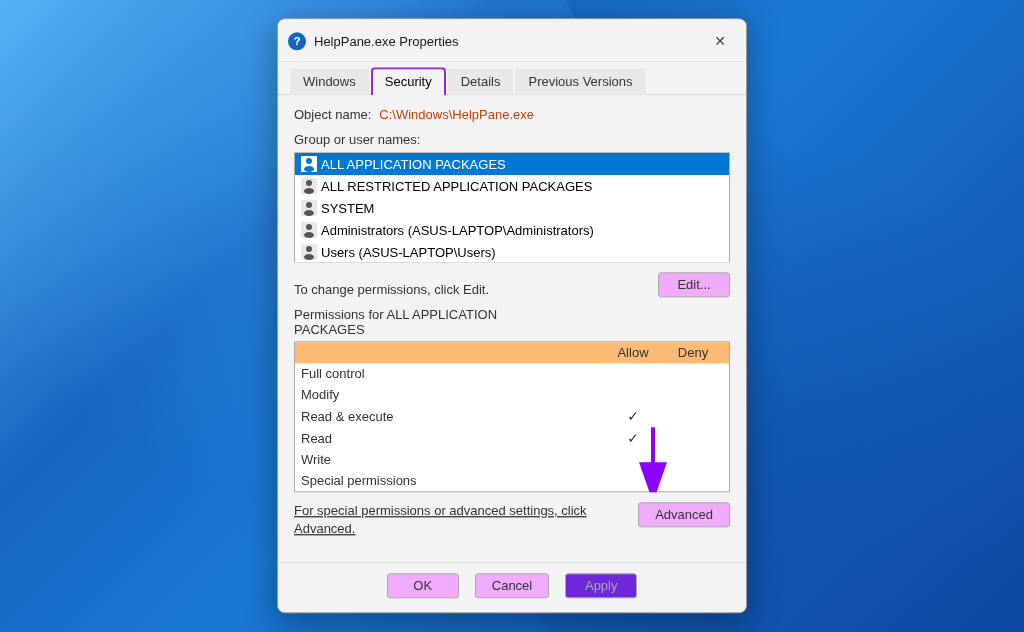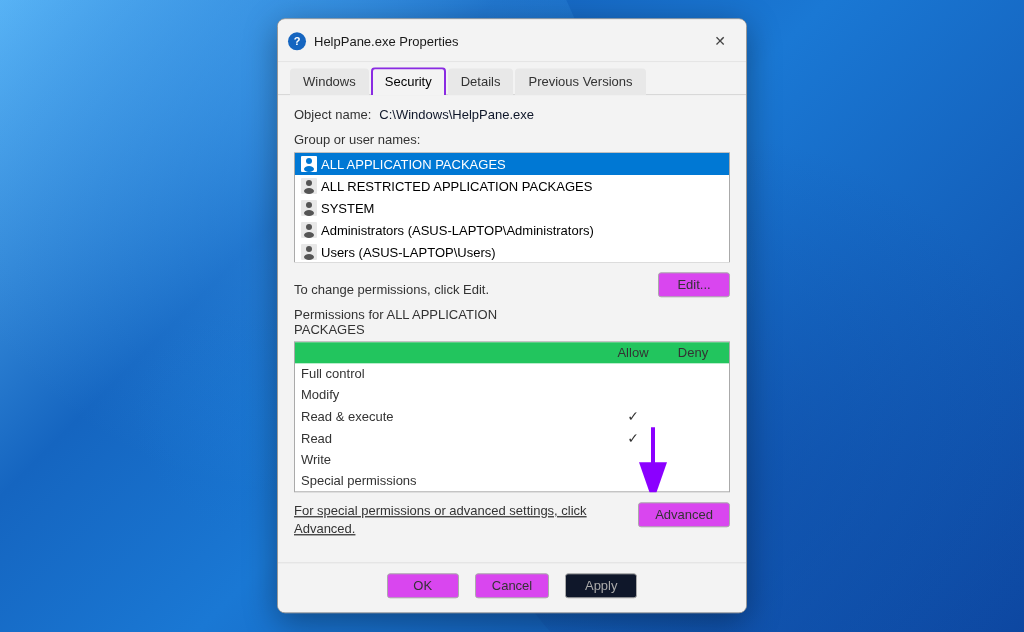--- a/index.html
+++ b/index.html
@@ -158,21 +158,21 @@
 
     .field-label {
       font-size: 13px;
       color: #333;
       margin-right: 8px;
       white-space: nowrap;
     }
 
     .field-value {
       font-size: 13px;
-      color: #0f172a;
+      color: #c2410c;
     }
 
     .section-label {
       font-size: 13px;
       color: #333;
       margin-bottom: 5px;
     }
 
     
     .users-list {
@@ -237,21 +237,21 @@
     }
 
     .perm-table-container {
       border: 1px solid #aaa;
       background: white;
       margin-bottom: 10px;
     }
 
     .perm-header {
       display: flex;
-      background: #22c55e;
+      background: #fdba74;
       padding: 3px 6px;
       font-size: 13px;
       color: #333;
     }
 
     .perm-name-col { flex: 1; }
     .perm-allow-col { width: 60px; text-align: center; }
     .perm-deny-col { width: 60px; text-align: center; }
 
     .perm-row {
@@ -284,32 +284,32 @@
       flex: 1;
       margin-right: 10px;
       line-height: 1.4;
     }
 
     
     .btn {
       padding: 4px 16px;
       font-size: 13px;
       border: 1px solid #aaa;
-      background: #d946ef;
+      background: #f0abfc;
       cursor: pointer;
       border-radius: 3px;
       color: #333;
       min-width: 72px;
       text-align: center;
     }
 
     .btn:disabled, .btn.disabled {
       color: #aaa;
       cursor: default;
-      background: #0f172a;
+      background: #6d28d9;
     }
 
     .bottom-buttons {
       display: flex;
       justify-content: center;
       gap: 16px;
       padding: 10px 16px 14px;
       border-top: 1px solid #e0e0e0;
       background: #f3f3f3;
     }

